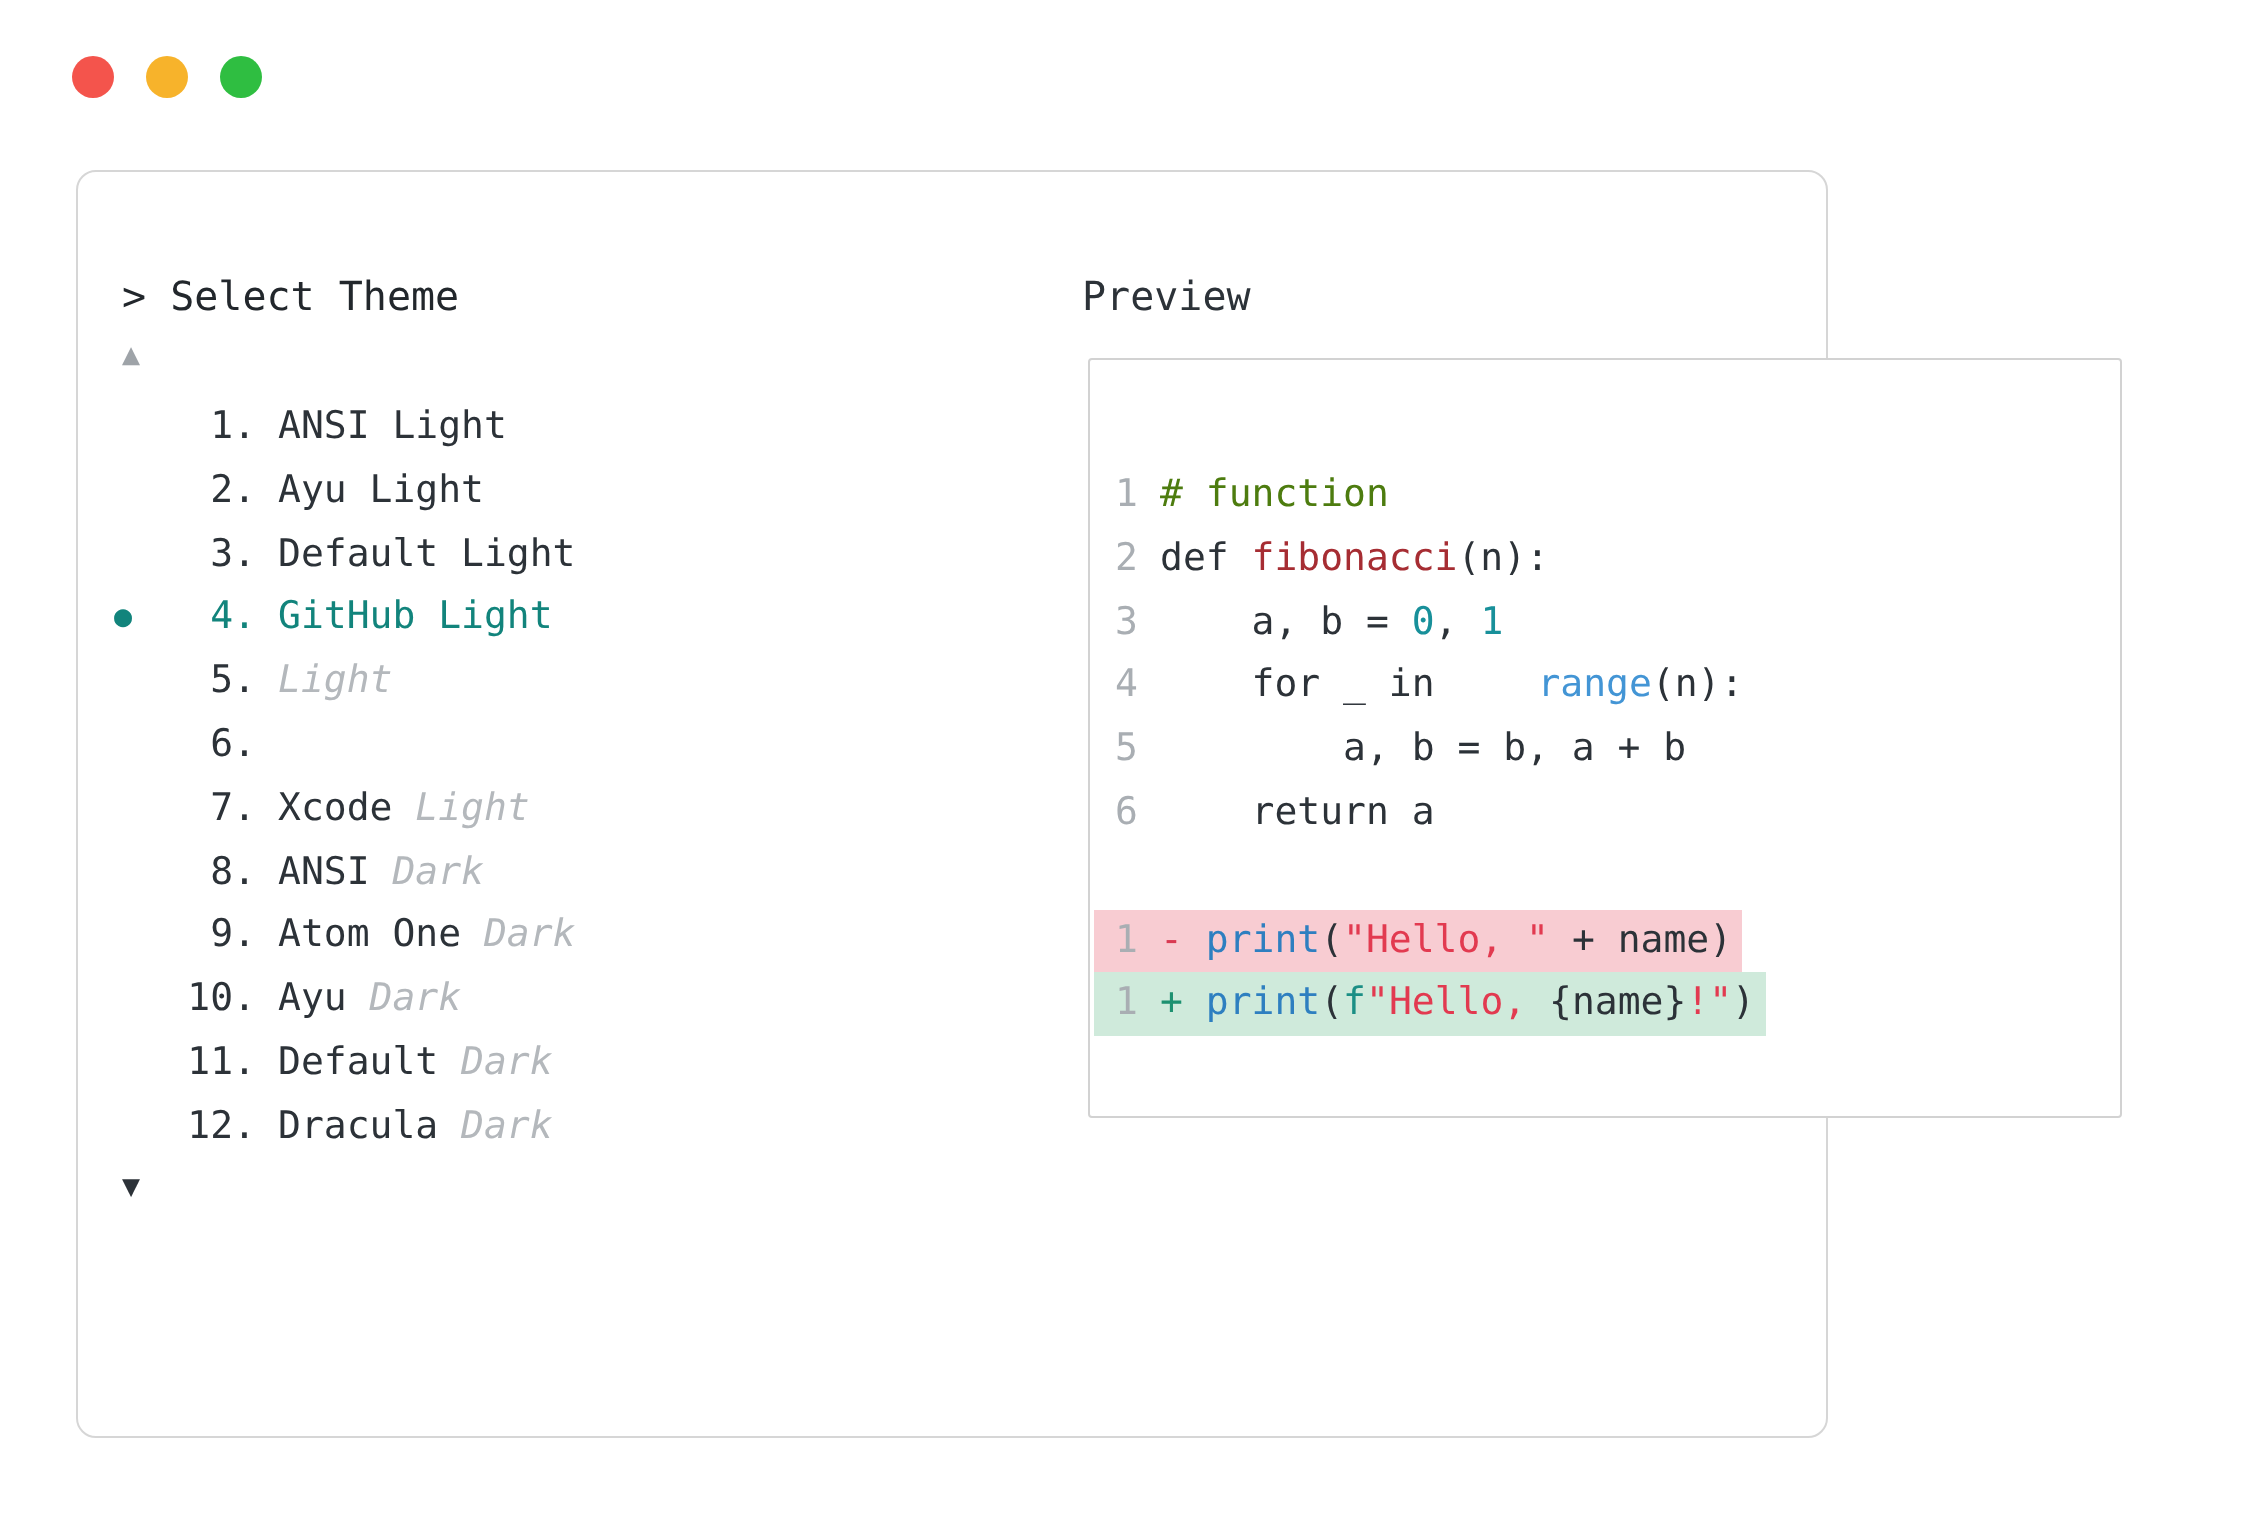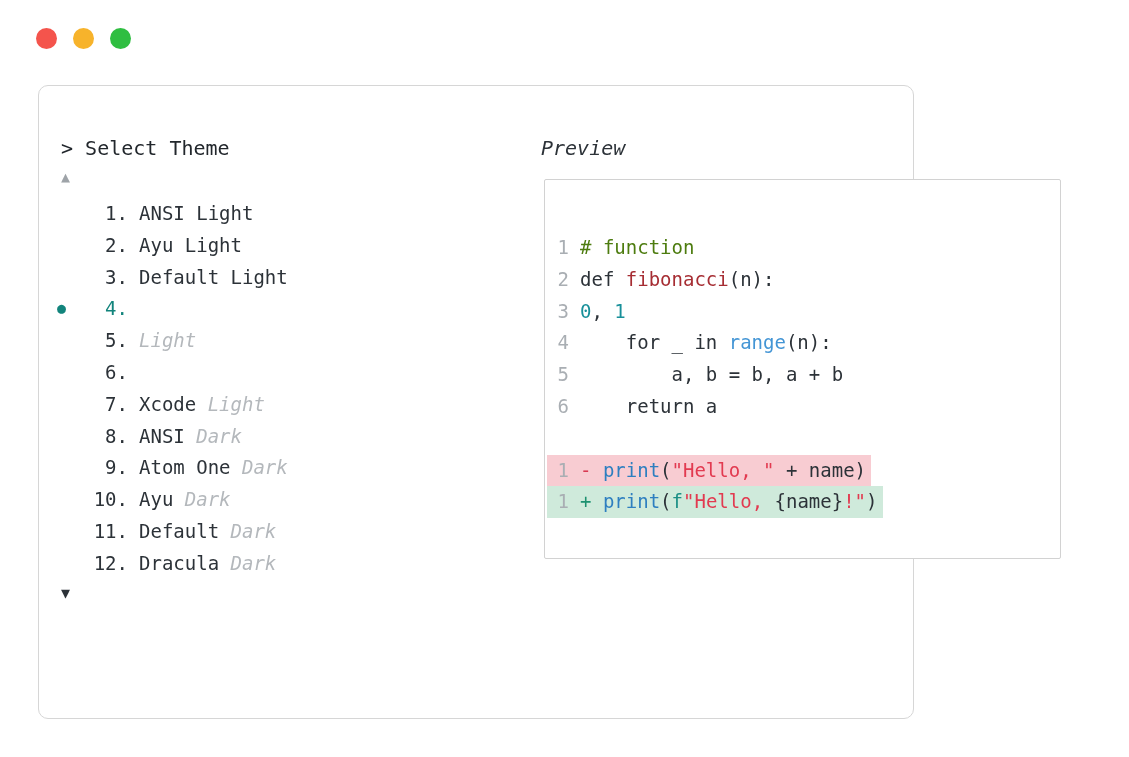--- a/index.html
+++ b/index.html
@@ -25,35 +25,35 @@
   .theme-list { position: absolute; left: 18px; top: 112px; font-size: 19px; }
   .trow { display: flex; line-height: 31.8px; white-space: pre; cursor: default; }
   .bullet { width: 36px; color: #12847c; font-size: 15px; }
   .tnum { width: 35px; text-align: right; margin-right: 11px; color: #2c3238; }
   .tname { color: #2c3238; text-align: center; }
   .tmuted { color: #b4b8bc; font-style: italic; }
   .trow.selected .tnum, .trow.selected .tname { color: #12847c; }
 
   .hint { position: absolute; left: 20px; top: 558px; font-size: 19.5px; color: #a8adb2; white-space: pre; }
 
-  .preview-title { position: absolute; left: 502px; top: 46px; font-size: 20px; line-height: 32px; font-style: italic; }
+  .preview-title { position: absolute; left: 502px; top: 46px; font-size: 20px; line-height: 32px; }
   .preview-box { position: absolute; left: 505px; top: 93px; width: 517px; height: 380px;
                  border: 1.5px solid #d2d2d2; border-radius: 2px; background: #fff;
                  padding: 52px 0 0 12px; overflow: hidden; }
 
   .cl { display: flex; line-height: 31.8px; font-size: 19px; white-space: pre; }
   .cl .ln { width: 12px; margin-right: 11px; color: #a9aeb3; text-align: right; flex: none; }
   .cl.blank { height: 31.8px; }
 
   .tok-comment { color: #4d7c0f; }
   .tok-kw { color: #2c3238; }
   .tok-fn { color: #a62d33; }
   .tok-plain { color: #2c3238; }
   .tok-num { color: #18909a; }
-  .tok-builtin { color: #4395d5; }
+  .tok-builtin { color: #4395d5; margin-left: 40px; }
   .tok-call { color: #2e7fc0; }
   .tok-str { color: #e23a50; }
   .tok-fpfx { color: #1b8f85; }
   .tok-minus { color: #d93a52; }
   .tok-plus { color: #1d9170; }
 
   .diffwrap { width: max-content; margin-left: -10px; padding: 0 5px 0 10px; }
   .diffwrap.removed { background: #f8ccd2; }
   .diffwrap.added { background: #cfeadb; }
 </style>
@@ -69,40 +69,40 @@
 <div class="window">
 
   <div class="prompt"><span>&gt; </span><span>Select Theme</span></div>
 
   <div class="scroll-up">▲</div>
 
   <div class="theme-list">
     <div class="trow"><span class="bullet"></span><span class="tnum">1.</span><span class="tname">ANSI Light</span><span class="tmuted"></span></div>
     <div class="trow"><span class="bullet"></span><span class="tnum">2.</span><span class="tname">Ayu Light</span><span class="tmuted"></span></div>
     <div class="trow"><span class="bullet"></span><span class="tnum">3.</span><span class="tname">Default Light</span><span class="tmuted"></span></div>
-    <div class="trow selected"><span class="bullet">●</span><span class="tnum">4.</span><span class="tmuted"></span></div>
+    <div class="trow selected"><span class="bullet">●</span><span class="tnum">4.</span><span class="tname">GitHub Light</span><span class="tmuted"></span></div>
     <div class="trow"><span class="bullet"></span><span class="tnum">5.</span><span class="tmuted">Light</span></div>
     <div class="trow"><span class="bullet"></span><span class="tnum">6.</span><span class="tmuted"></span></div>
     <div class="trow"><span class="bullet"></span><span class="tnum">7.</span><span class="tname">Xcode </span><span class="tmuted">Light</span></div>
     <div class="trow"><span class="bullet"></span><span class="tnum">8.</span><span class="tname">ANSI </span><span class="tmuted">Dark</span></div>
     <div class="trow"><span class="bullet"></span><span class="tnum">9.</span><span class="tname">Atom One </span><span class="tmuted">Dark</span></div>
     <div class="trow"><span class="bullet"></span><span class="tnum">10.</span><span class="tname">Ayu </span><span class="tmuted">Dark</span></div>
     <div class="trow"><span class="bullet"></span><span class="tnum">11.</span><span class="tname">Default </span><span class="tmuted">Dark</span></div>
     <div class="trow"><span class="bullet"></span><span class="tnum">12.</span><span class="tname">Dracula </span><span class="tmuted">Dark</span></div>
   </div>
 
   <div class="scroll-down">▼</div>
 
 
   <div class="preview-title">Preview</div>
 
   <div class="preview-box">
     <div class="cl"><span class="ln">1</span><span class="tok-comment"># function</span></div>
     <div class="cl"><span class="ln">2</span><span class="tok-kw">def </span><span class="tok-fn">fibonacci</span><span class="tok-plain">(n):</span></div>
-    <div class="cl"><span class="ln">3</span><span class="tok-num">0</span><span class="tok-plain">, </span><span class="tok-num">1</span></div>
+    <div class="cl"><span class="ln">3</span><span class="tok-plain">    a, b = </span><span class="tok-num">0</span><span class="tok-plain">, </span><span class="tok-num">1</span></div>
     <div class="cl"><span class="ln">4</span><span class="tok-plain">    for _ in </span><span class="tok-builtin">range</span><span class="tok-plain">(n):</span></div>
     <div class="cl"><span class="ln">5</span><span class="tok-plain">        a, b = b, a + b</span></div>
     <div class="cl"><span class="ln">6</span><span class="tok-plain">    return a</span></div>
     <div class="cl blank"></div>
     <div class="diffwrap removed">
       <div class="cl"><span class="ln">1</span><span class="tok-minus">- </span><span class="tok-call">print</span><span class="tok-plain">(</span><span class="tok-str">"Hello, "</span><span class="tok-plain"> + name)</span></div>
     </div>
     <div class="diffwrap added">
       <div class="cl"><span class="ln">1</span><span class="tok-plus">+ </span><span class="tok-call">print</span><span class="tok-plain">(</span><span class="tok-fpfx">f</span><span class="tok-str">"Hello, </span><span class="tok-plain">{name}</span><span class="tok-str">!"</span><span class="tok-plain">)</span></div>
     </div>

